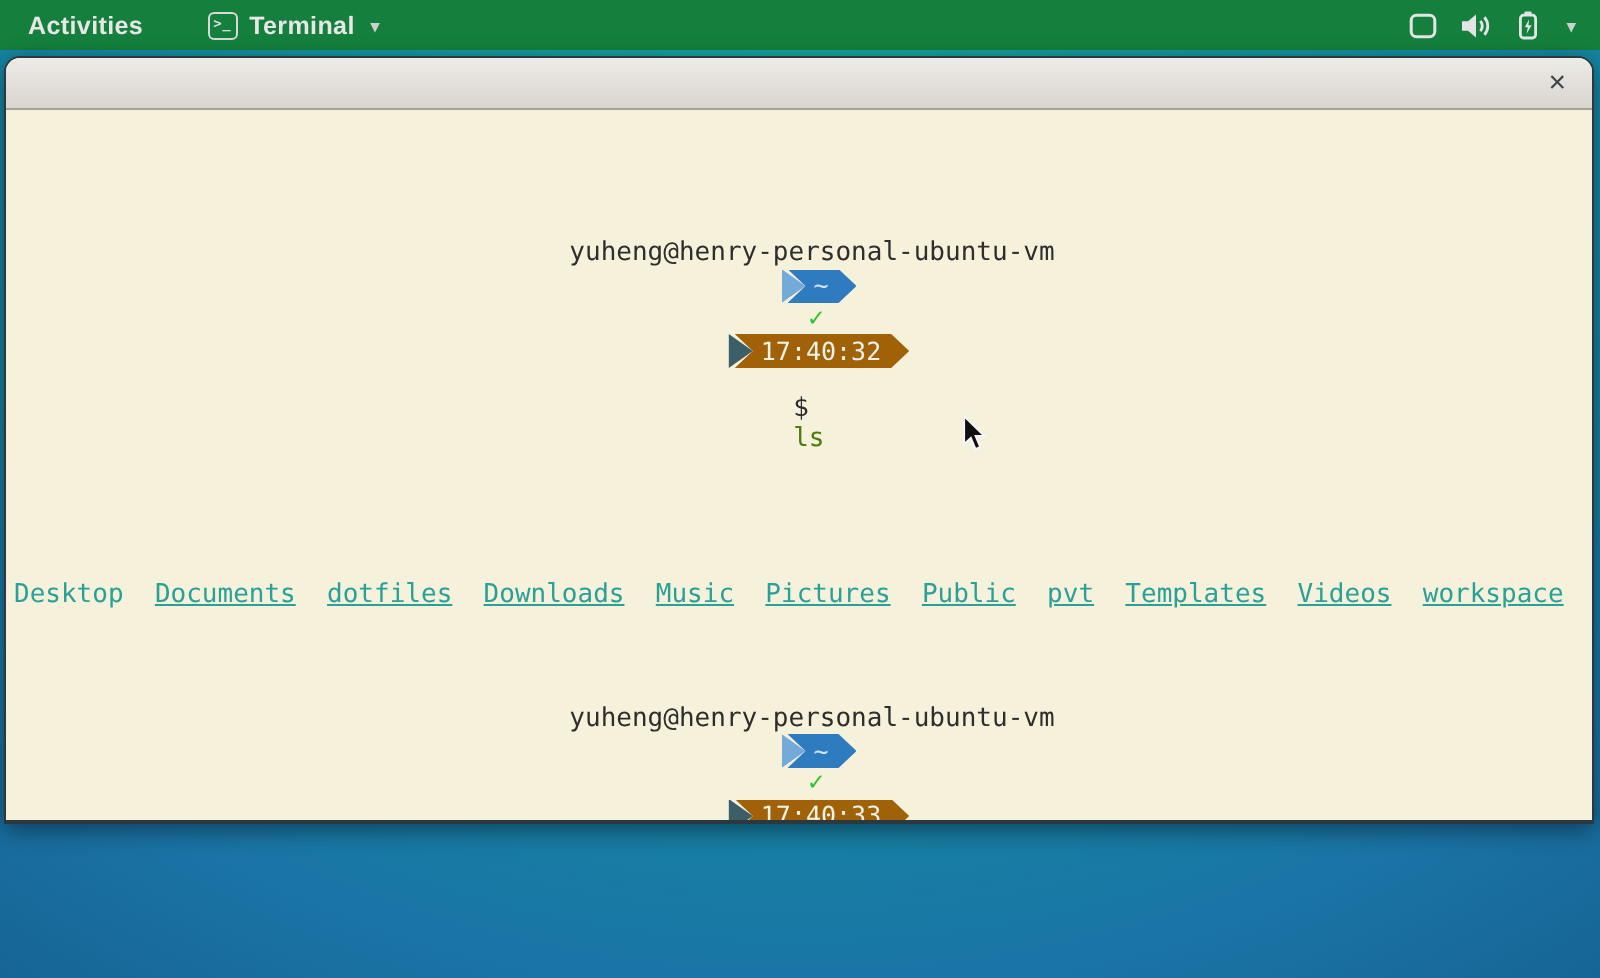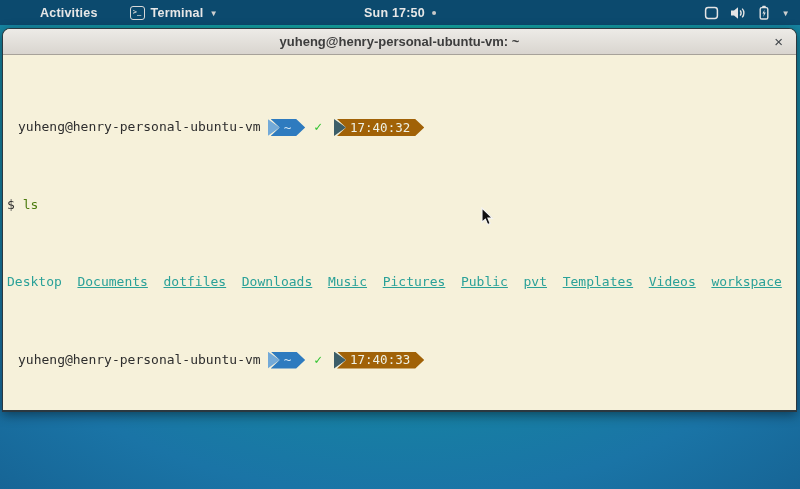--- a/index.html
+++ b/index.html
@@ -8,23 +8,23 @@
     position: relative;
     font-family: "Liberation Sans", sans-serif;
     background:
       radial-gradient(ellipse 95% 130% at 50% 8%,
         #14a7a0 0%, #12919f 38%, #1a74a6 72%, #145a8a 100%);
   }
 
   
   .topbar {
     position: absolute; top: 0; left: 0; right: 0; height: 25px;
-    background: #0c4a6e; color: #e7e7e7;
+    background: #15803d; color: #e7e7e7;
     display: flex; align-items: center;
-    font-size: 12.5px; font-weight: 700; letter-spacing: .2px; padding-left: 26px;
+    font-size: 12.5px; font-weight: 700; letter-spacing: .2px;
   }
   .activities { margin-left: 10px; padding: 0 4px; cursor: default; }
   .app-indicator { margin-left: 28px; display: flex; align-items: center; gap: 6px; }
   .app-icon {
     width: 15px; height: 14px; border: 1px solid #d9d9d9; border-radius: 3px;
     display: flex; align-items: center; justify-content: center;
     font-family: "DejaVu Sans Mono", monospace; font-size: 7px; line-height: 1;
     color: #d9d9d9; font-weight: 700;
   }
   .caret { font-size: 8.5px; color: #cfcfcf; margin-left: 2px; }
@@ -62,21 +62,21 @@
     cursor: default;
   }
 
   
   .screen {
     flex: 1; background: #f6f1da; color: #2e2e2e;
     font-family: "DejaVu Sans Mono", monospace;
     font-size: 13px; line-height: 15.5px;
     padding: 2px 2px 0 4px; white-space: pre; overflow: hidden;
   }
-  .t-line { display: flex; height: 15.5px; }
+  .t-line { display: flex; align-items: center; height: 15.5px; flex-direction: column; }
   .prompt-line { padding-left: 11px; }
   .t-user { color: #2e2e2e; }
 
   
   .pl-wrap { display: inline-flex; align-items: center; height: 17px; margin-left: 7px; }
   .pl-chevron { width: 12px; height: 17px; flex: 0 0 12px;
     clip-path: polygon(0 0, 100% 50%, 0 100%); }
   .pl-chevron-blue { background: #73aad8; }
   .pl-chevron-dark { background: #3c5e68; }
   .pl-seg {
@@ -84,42 +84,38 @@
     margin-left: -9px; padding: 0 14px 0 13px; font-size: 12.5px;
     clip-path: polygon(0 0, calc(100% - 9px) 0, 100% 50%,
                        calc(100% - 9px) 100%, 0 100%, 9px 50%);
   }
   .pl-seg-blue { background: #2e7bbf; color: #cfe4f4; }
   .pl-seg-dark { background: #a16207; color: #eef2e7; }
   .check { color: #2fc32f; font-weight: 700; margin: 0 5px 0 9px; font-size: 13px; }
 
   .cmd { color: #4d7c0f; margin-left: 1ch; }
   .dirs-line { display: block; height: 15.5px; line-height: 15.5px; color: #2aa198; }
-  .dir-item { display: inline-block; }
+  .dir-item { display: inline-block; margin-top: 16px; }
   .dir-item + .dir-item { margin-left: 2ch; text-decoration: underline; }
 
   
   .mouse-pointer { position: absolute; left: 481px; top: 207px; z-index: 50; }
 </style>
 </head>
 <body>
 
 <div class="topbar">
   <div class="activities">Activities</div>
 
   <div class="app-indicator">
     <span class="app-icon">&gt;_</span>
     <span>Terminal</span>
     <span class="caret">▾</span>
   </div>
 
-  <div class="clock-area">
-    <span>Sun 17:50</span>
-    <span class="notif-dot"></span>
-  </div>
 
   <div class="status-area">
     <svg width="15" height="14" viewBox="0 0 15 14">
       <rect x="1.6" y="1.6" width="11.8" height="10.8" rx="2.6" fill="none" stroke="#e4e4e4" stroke-width="1.5"></rect>
     </svg>
     <svg width="16" height="14" viewBox="0 0 16 14">
       <polygon points="1,4.6 4,4.6 8,1.2 8,12.8 4,9.4 1,9.4" fill="#e4e4e4"></polygon>
       <path d="M10.2 4.4 A4.4 4.4 0 0 1 10.2 9.6" fill="none" stroke="#e4e4e4" stroke-width="1.4"></path>
       <path d="M12.2 2.6 A6.6 6.6 0 0 1 12.2 11.4" fill="none" stroke="#e4e4e4" stroke-width="1.4"></path>
     </svg>
@@ -127,21 +123,20 @@
       <rect x="5.2" y="0.8" width="3.6" height="1.6" rx="0.6" fill="#e4e4e4"></rect>
       <rect x="3.2" y="2.6" width="7.6" height="11.4" rx="1.6" fill="none" stroke="#e4e4e4" stroke-width="1.4"></rect>
       <polygon points="7.6,4.6 5.4,8.6 6.9,8.6 6.3,11.9 8.8,7.6 7.2,7.6" fill="#e4e4e4"></polygon>
     </svg>
     <span class="caret">▾</span>
   </div>
 </div>
 
 <div class="window">
   <div class="titlebar">
-    <span>yuheng@henry-personal-ubuntu-vm: ~</span>
     <span class="close-btn">×</span>
   </div>
 
   <div class="screen">
 
     
     <div class="t-line prompt-line">
       <span class="t-user">yuheng@henry-personal-ubuntu-vm</span>
       <span class="pl-wrap">
         <span class="pl-chevron pl-chevron-blue"></span>

